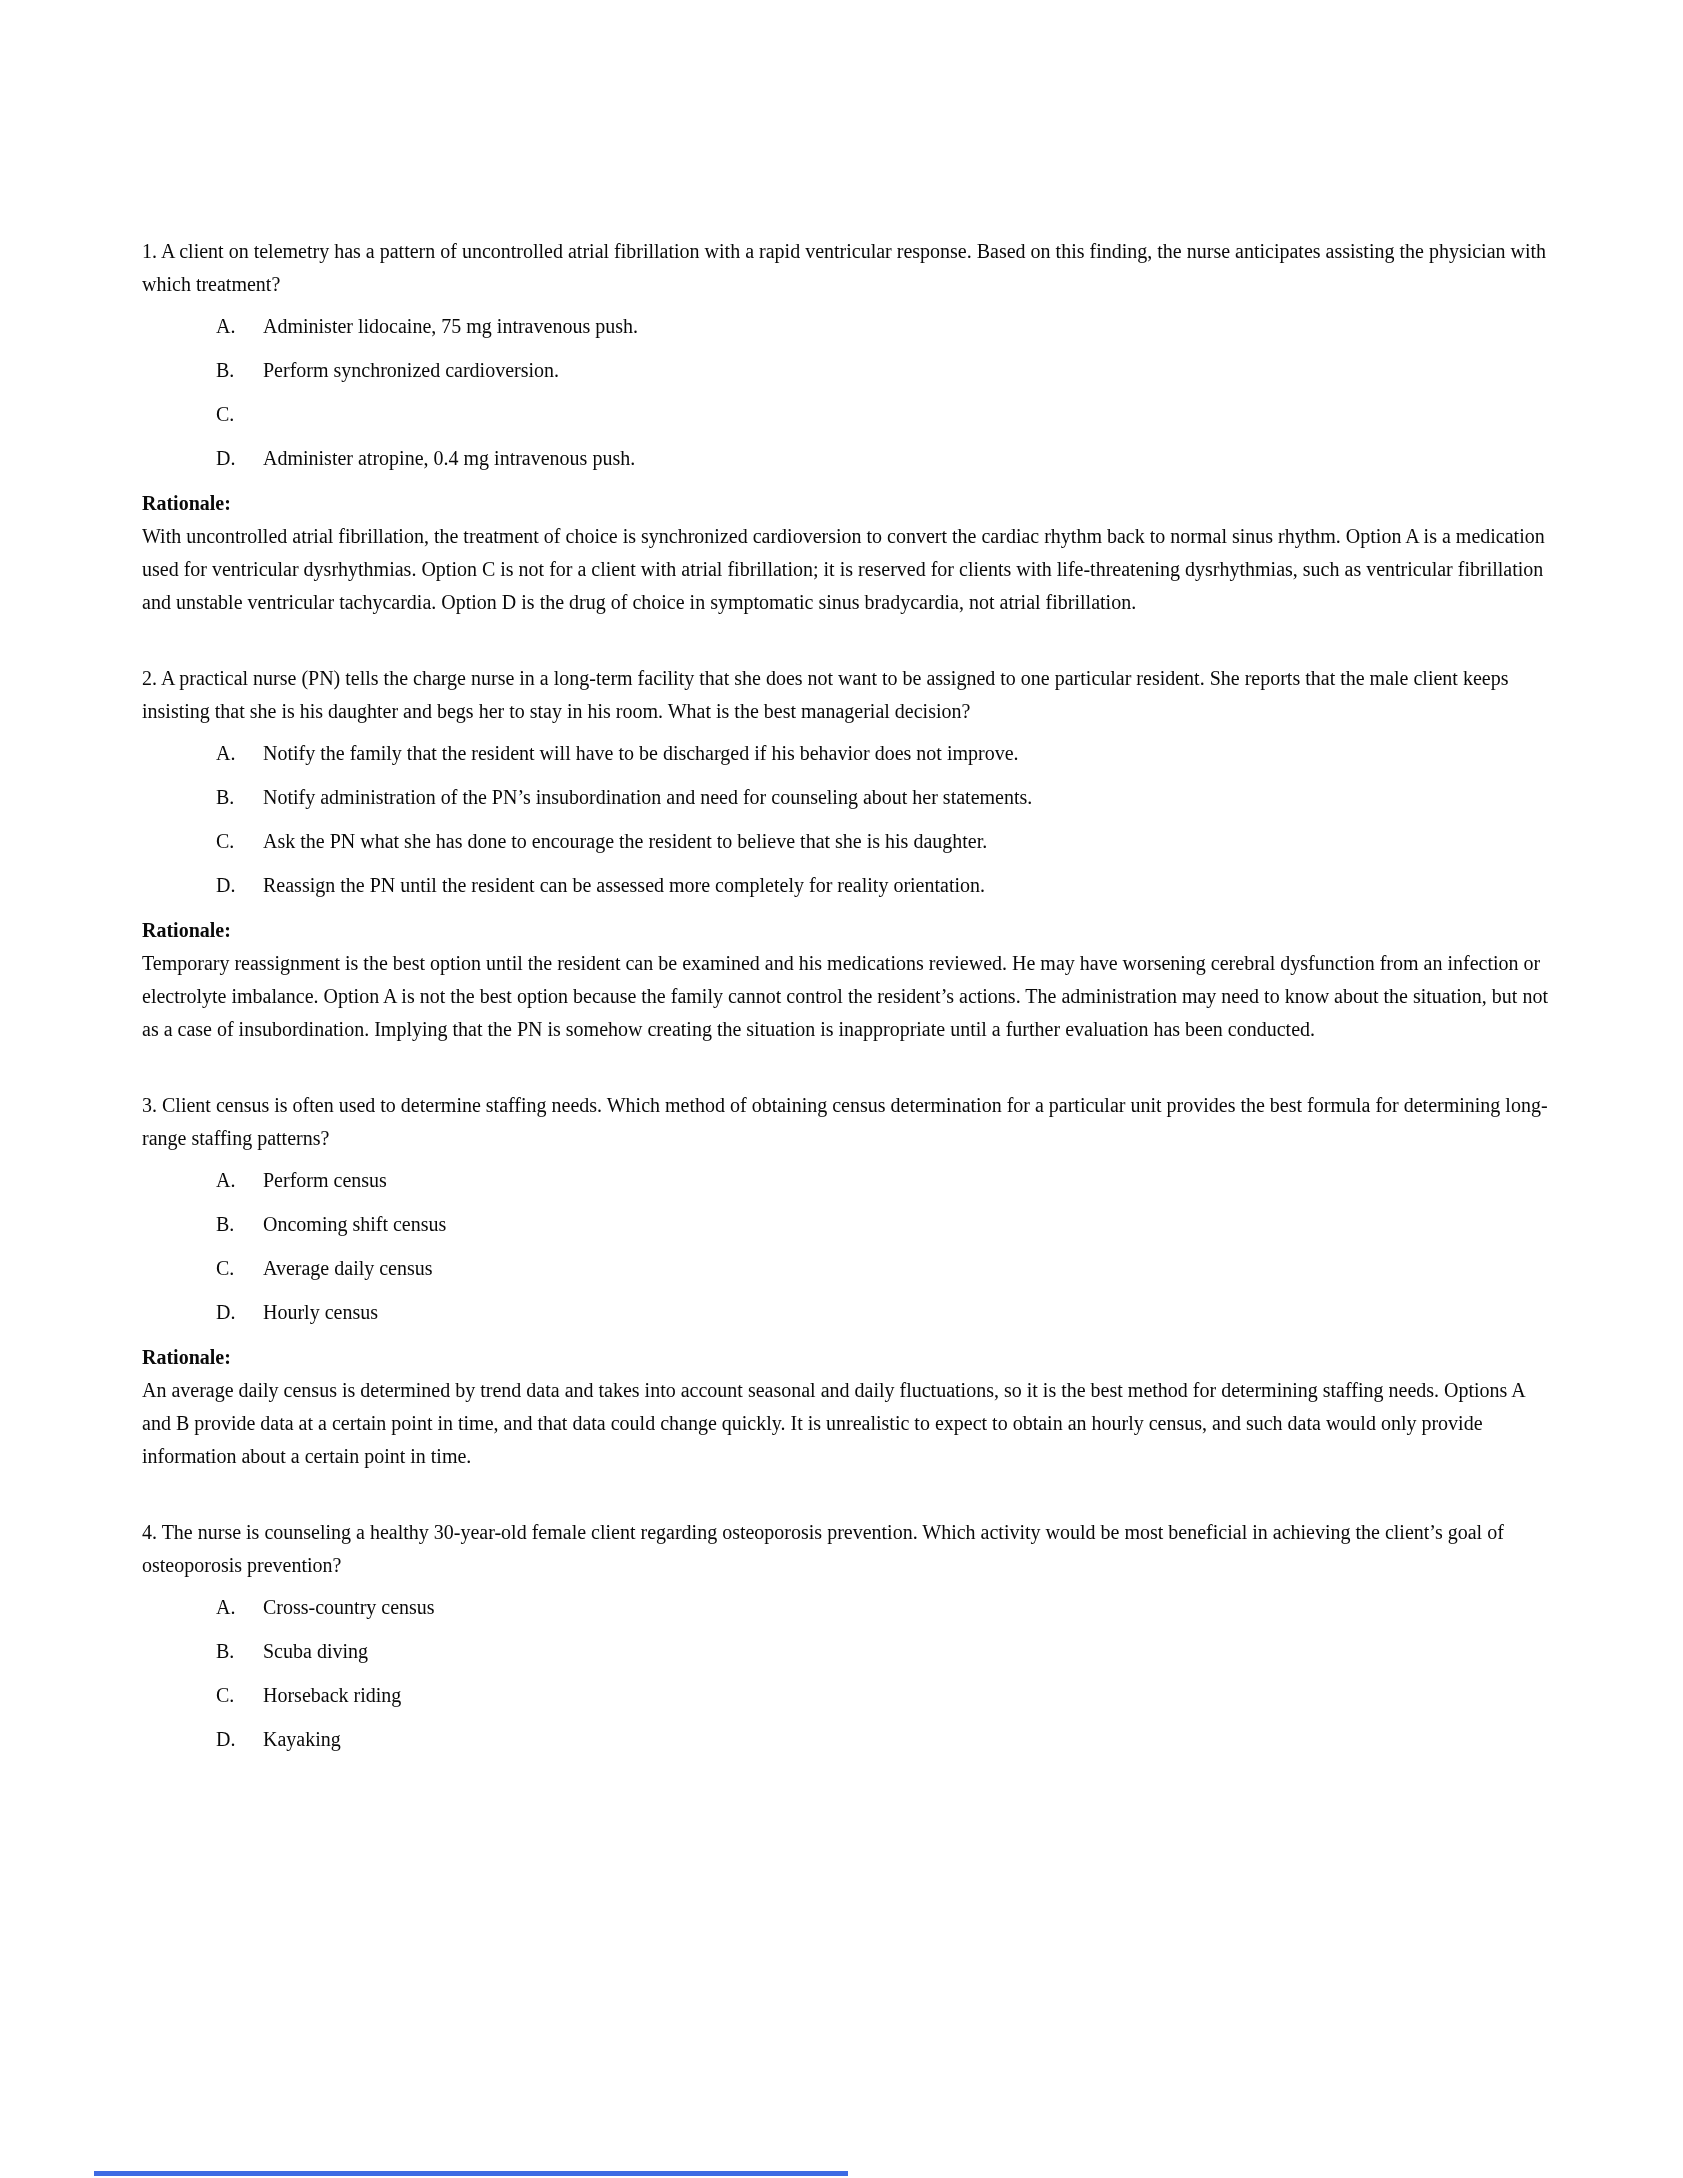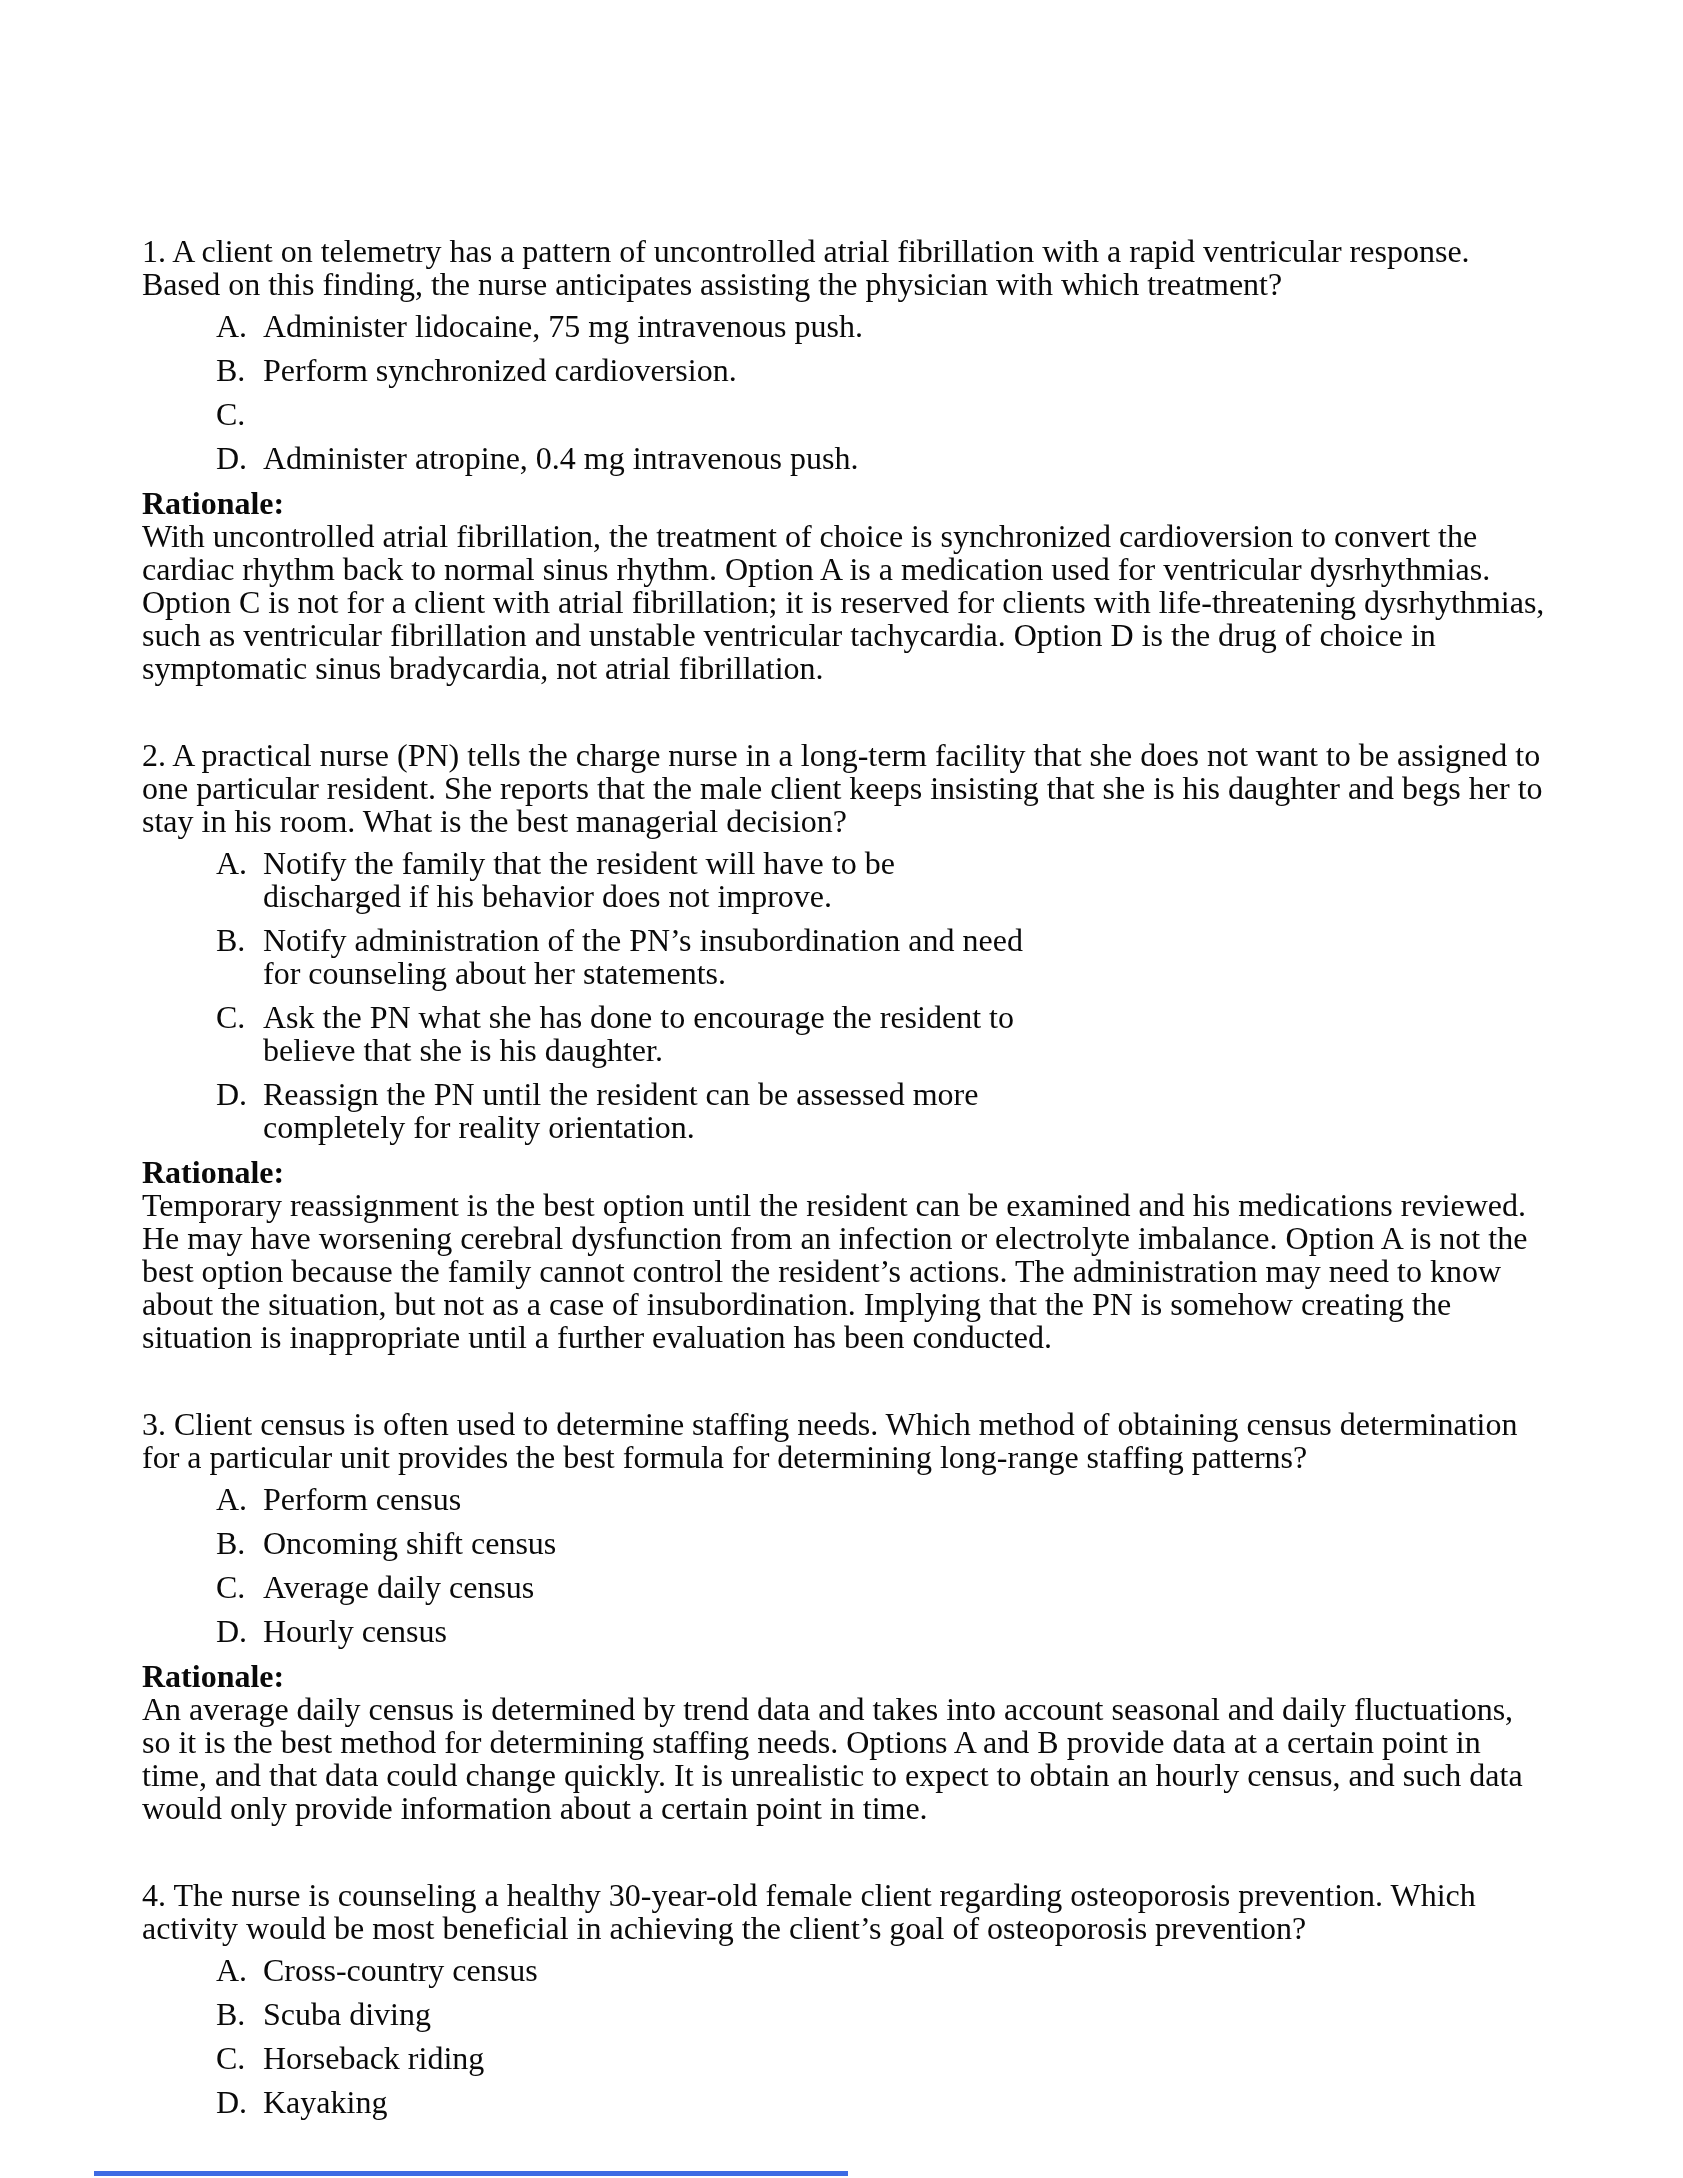--- a/index.html
+++ b/index.html
@@ -2,33 +2,33 @@
 <html><head>
 <meta charset="utf-8">
 <style>
   html, body { margin: 0; padding: 0; background: #ffffff; }
   .page {
     position: relative;
     width: 1683px;
     height: 2178px;
     background: #ffffff;
     font-family: "Liberation Serif", "DejaVu Serif", serif;
-    font-size: 32px;
+    font-size: 20px;
     line-height: 33px;
     color: #0a0a0a;
     overflow: hidden;
   }
   .content {
     position: absolute;
     left: 142px;
     top: 235px;
     width: 1406px;
   }
   .question { margin: 0; }
-  .question + .question { margin-top: 54px; }
+  .question + .question { margin-top: 43px; }
   .q-text { margin: 0 0 9px 0; }
   .options { margin: 0; }
   .option {
     display: flex;
     padding-left: 74px;
     margin-bottom: 11px;
   }
   .option .letter {
     flex: none;
     width: 47px;

